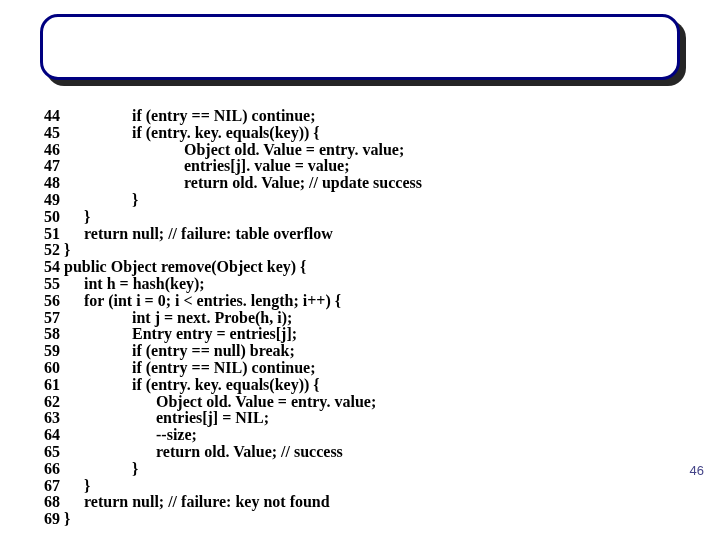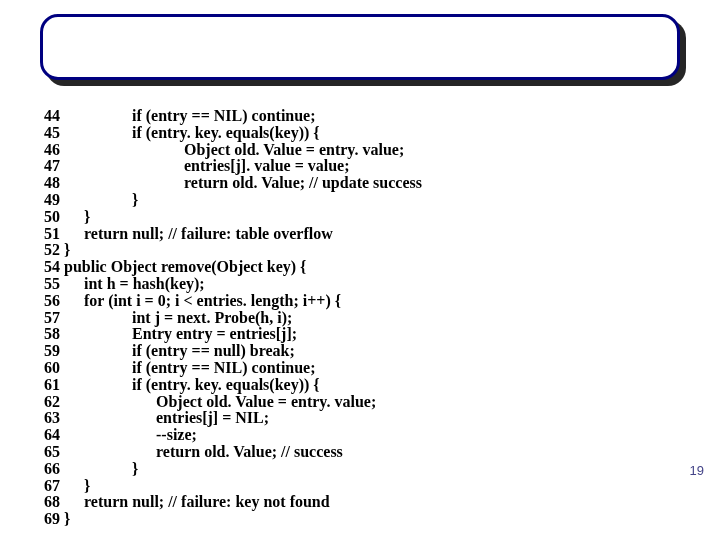--- a/index.html
+++ b/index.html
@@ -80,15 +80,15 @@
 62                        Object old. Value = entry. value;
 63                        entries[j] = NIL;
 64                        --size;
 65                        return old. Value; // success
 66                  }
 67      }
 68      return null; // failure: key not found
 69 }</pre>
   </div>
 
-  <div class="page-num">19</div>
+  <div class="page-num">46</div>
 
 </div>
 
 </body></html>

